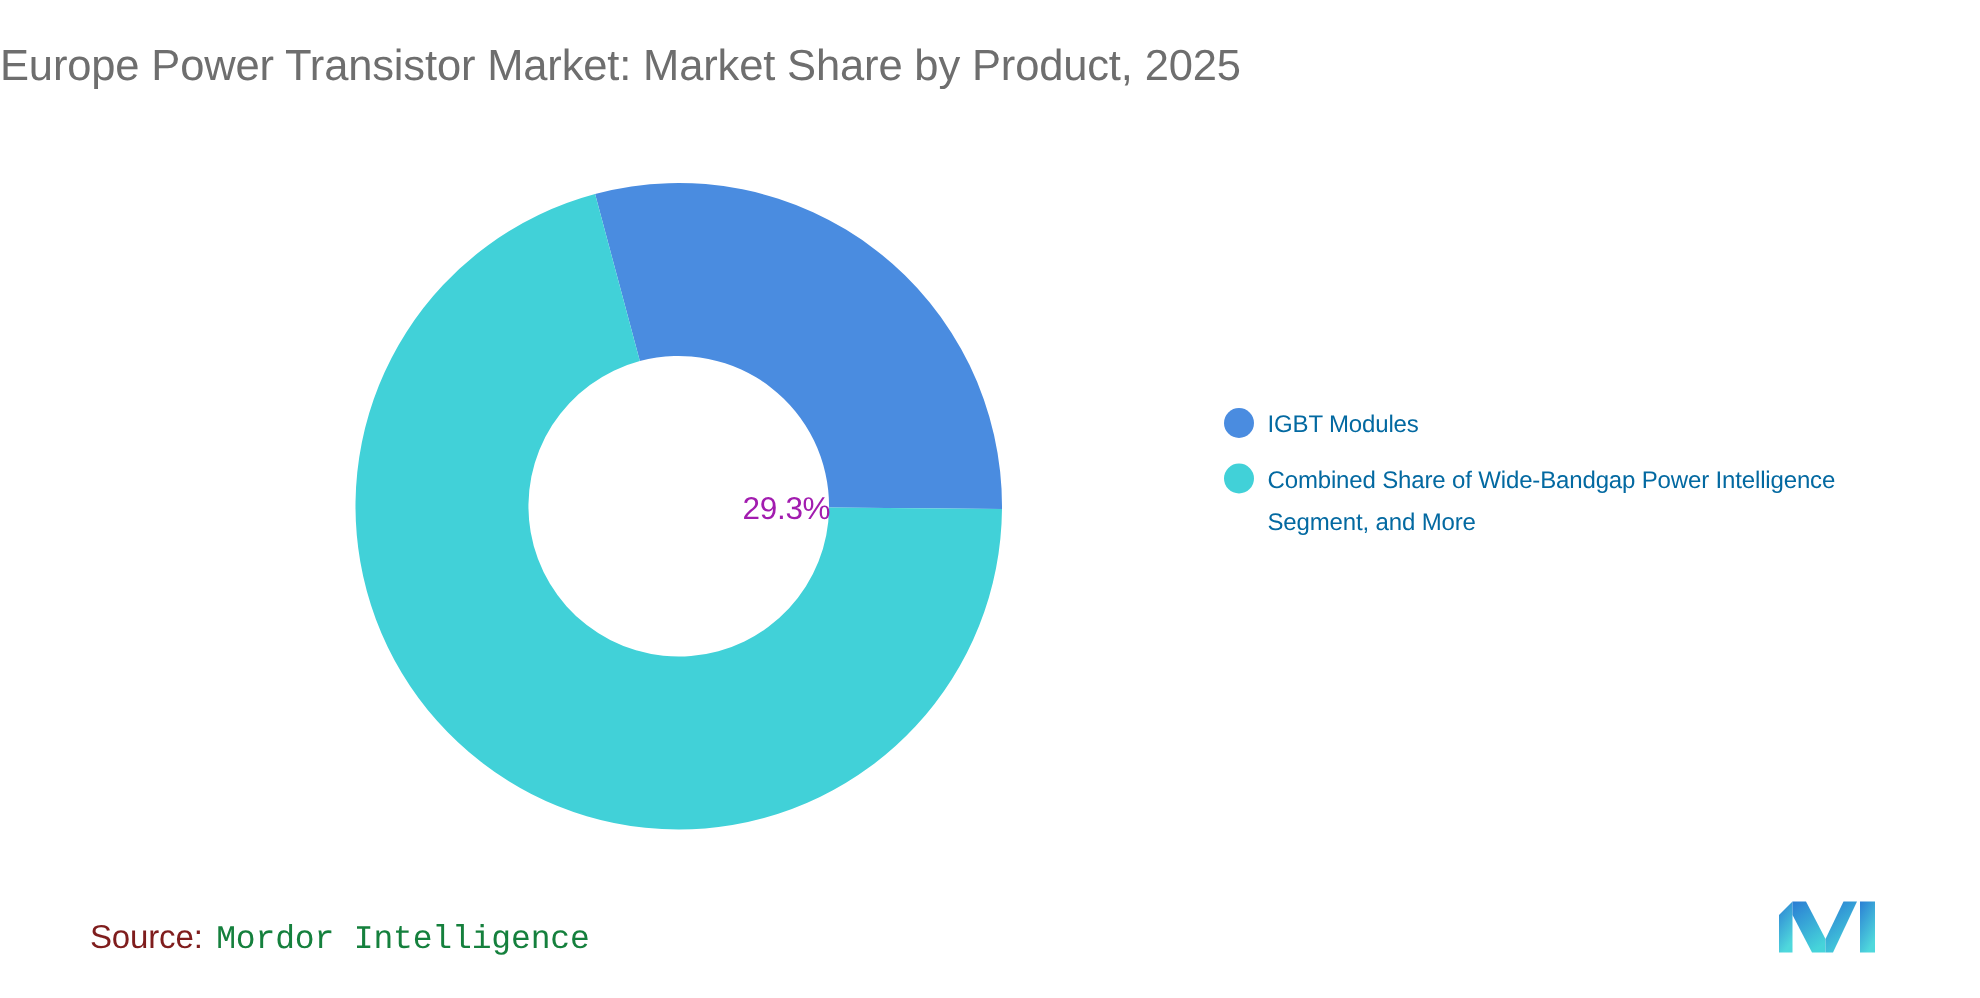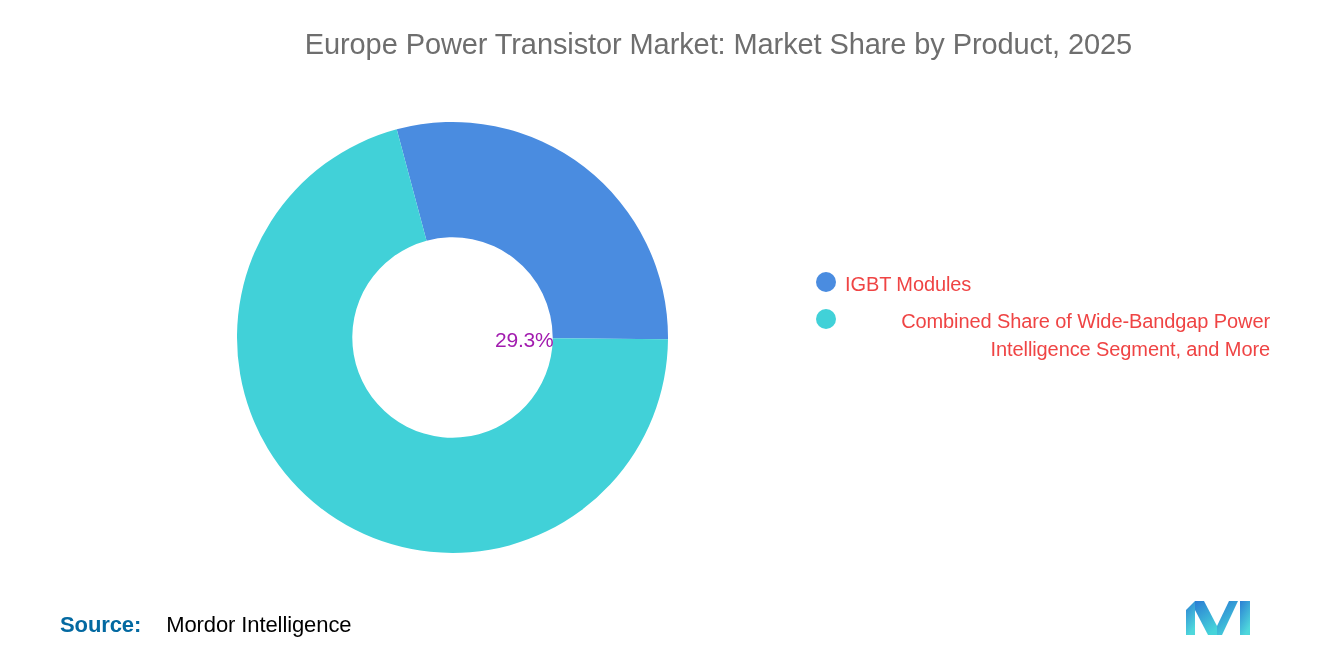--- a/index.html
+++ b/index.html
@@ -19,21 +19,21 @@
     background: #ffffff;
     overflow: hidden;
   }
 
   
   #chart-title {
     position: absolute;
     left: 0;
     top: 28px;
     width: 1132px;
-    text-align: right;
+    text-align: left;
     font-size: 29px;
     font-weight: 400;
     color: #6e6e6e;
     letter-spacing: -0.1px;
     white-space: nowrap;
   }
 
   
   #donut-wrap {
     position: absolute;
@@ -73,48 +73,48 @@
   }
   .legend-swatch {
     flex: 0 0 auto;
     width: 20px;
     height: 20px;
     border-radius: 50%;
     margin-top: 2px;
     margin-right: 9px;
   }
   .legend-label {
-    font-size: 20px;
+    font-size: 16px;
     font-weight: 400;
-    color: #ef4444;
+    color: #0369a1;
     line-height: 28px;
     letter-spacing: -0.1px;
     max-width: 425px;
-    text-align: right;
   }
 
   
   #footer {
     position: absolute;
     left: 60px;
     top: 612px;
     display: flex;
     align-items: baseline;
     font-size: 22px;
   }
   #source-label {
-    font-weight: 700;
-    color: #0369a1;
-    margin-right: 25px;
+    font-weight: 400;
+    color: #7f1d1d;
+    margin-right: 9px;
     letter-spacing: -0.1px;
   }
   #source-value {
     font-weight: 400;
-    color: #000000;
+    color: #15803d;
     letter-spacing: -0.1px;
+    font-family: Liberation Mono, monospace;
   }
   #brand-logo {
     position: absolute;
     left: 1184px;
     top: 599px;
     width: 68px;
     height: 38px;
   }
   #brand-logo svg { display: block; }
 </style>

